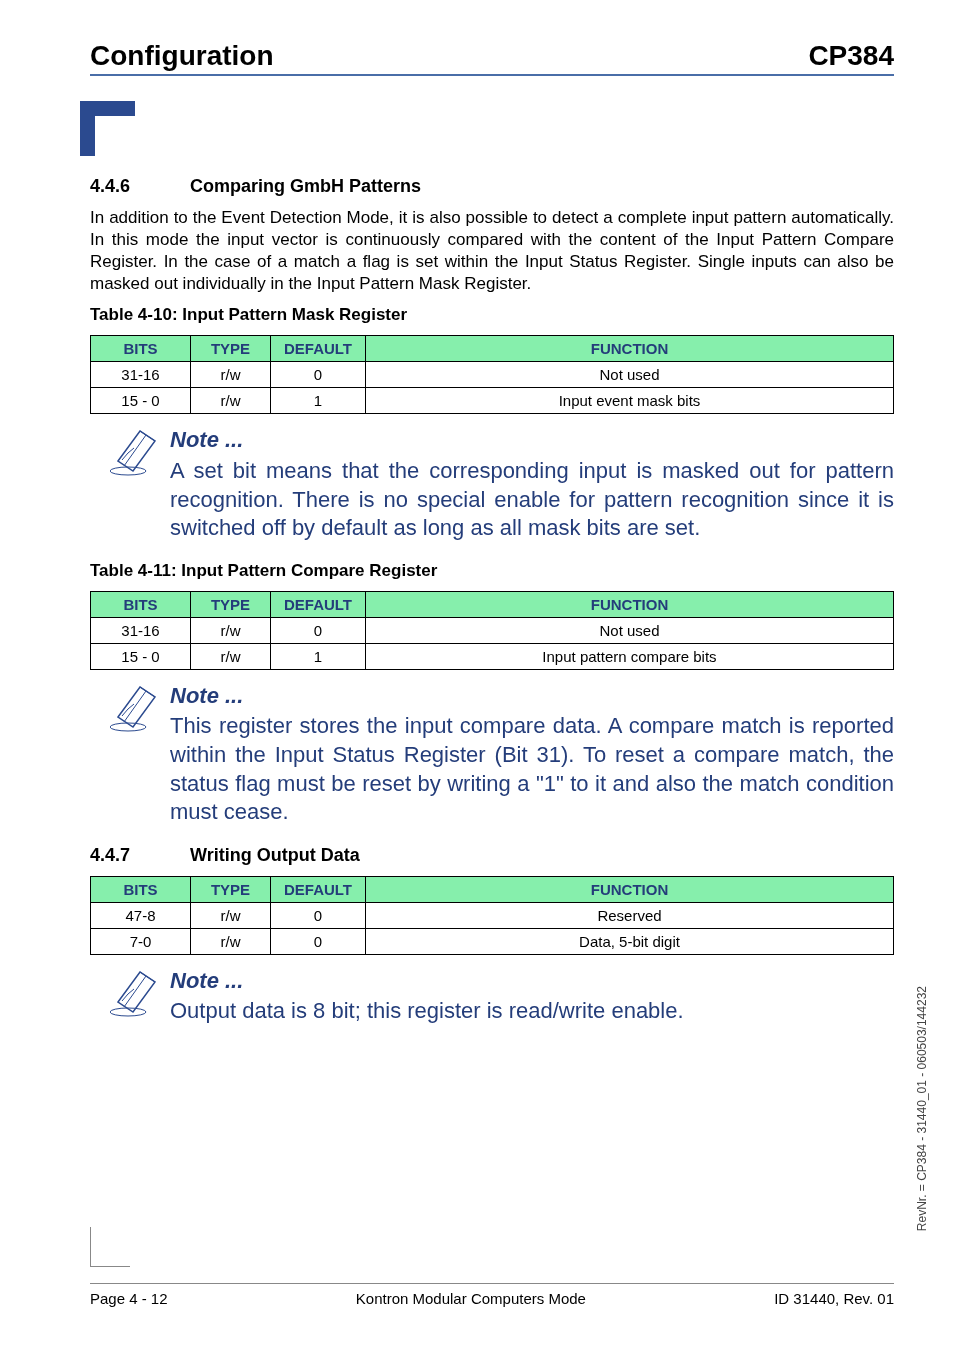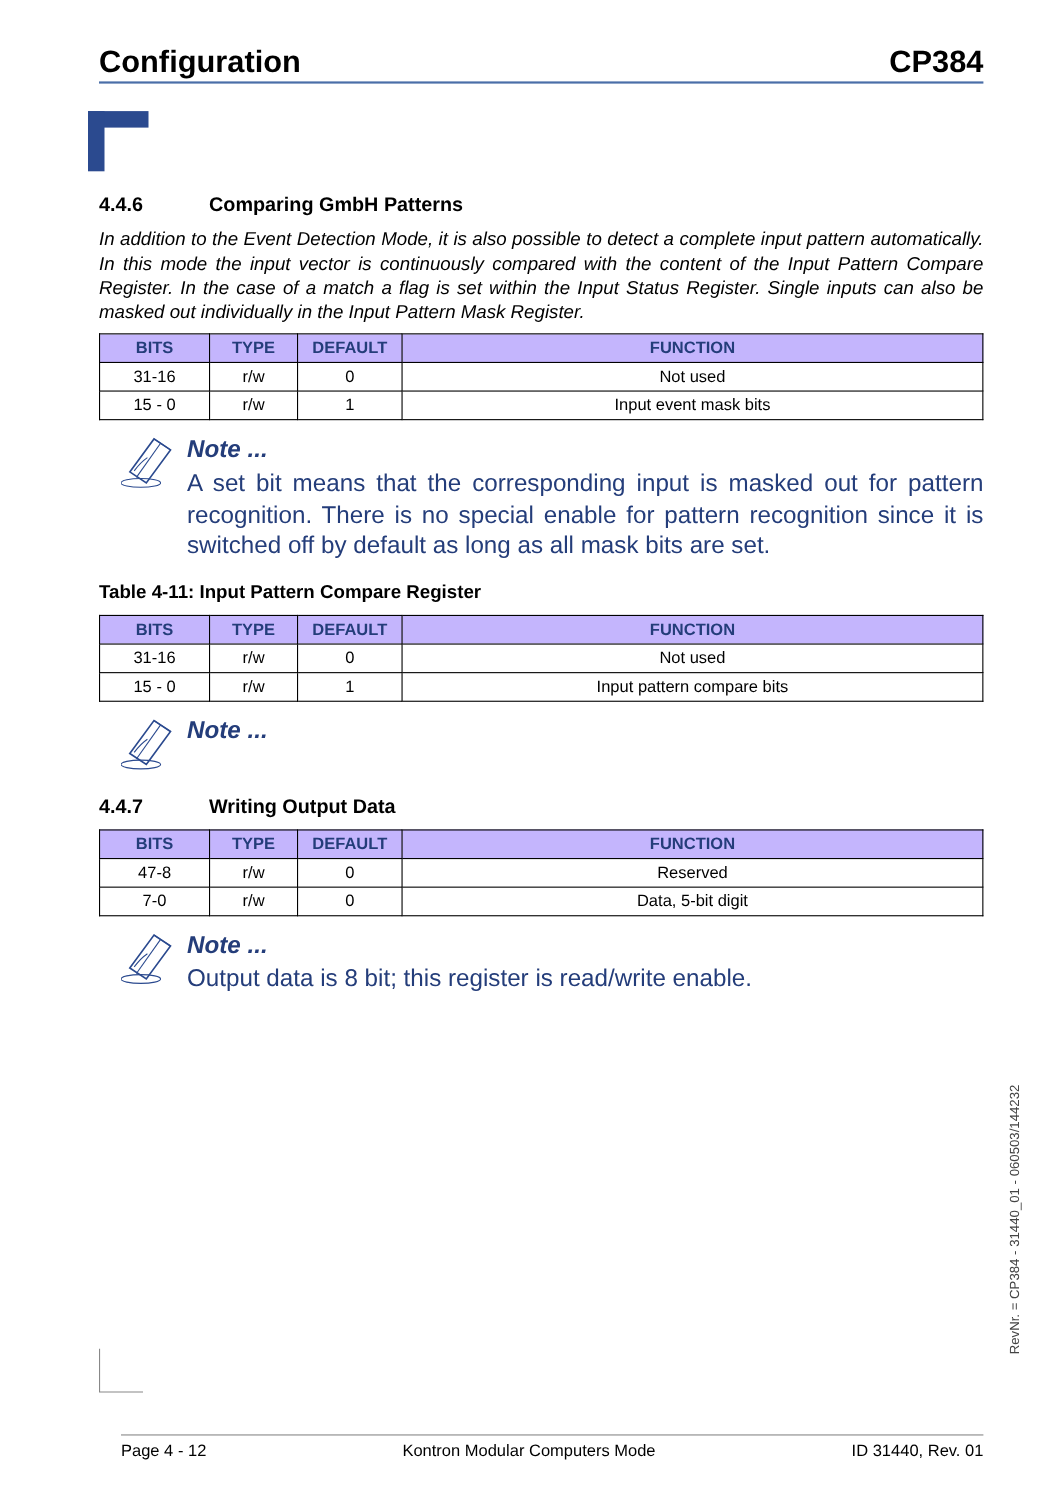--- a/index.html
+++ b/index.html
@@ -44,40 +44,39 @@
     margin-top: 6px;
     margin-bottom: 10px;
     display: flex;
   }
   .section-heading .num { width: 100px; display:inline-block; }
   .para {
     font-size: 17px;
     line-height: 1.3;
     text-align: justify;
     margin-bottom: 8px;
-    font-style: italic;
   }
   .table-caption {
     font-weight: bold;
     font-size: 17px;
     margin-top: 10px;
     margin-bottom: 10px;
   }
   table.reg {
     width: 100%;
     border-collapse: collapse;
     margin-bottom: 12px;
   }
   table.reg th, table.reg td {
     border: 1px solid #000;
     padding: 4px 6px;
     font-size: 15px;
   }
   table.reg th {
-    background: #c4b5fd;
+    background: #86efac;
     color: #243d7a;
     font-weight: bold;
     text-align: center;
     margin-top: 32px;
   }
   table.reg td { text-align: center; }
   table.reg td.func { text-align: center; }
   col.c-bits { width: 100px; }
   col.c-type { width: 80px; }
   col.c-default { width: 95px; }
@@ -97,29 +96,28 @@
     line-height: 1.3;
     text-align: justify;
   }
   .note-body .note-title {
     font-weight: bold;
     font-style: italic;
     margin-bottom: 2px;
   }
   .footer {
     position: absolute;
-    bottom: 23px;
+    bottom: 44px;
     left: 90px;
     right: 60px;
     border-top: 1px solid #888;
     display: flex;
     justify-content: space-between;
     font-size: 15px;
     padding-top: 6px;
-    margin-left: 20px;
   }
   .corner-l {
     position: absolute;
     left: 90px;
     bottom: 80px;
   }
   .vert-text {
     position: absolute;
     right: 25px;
     bottom: 120px;
@@ -146,20 +144,21 @@
     </svg>
   </div>
 
   <div class="section-heading">
     <span class="num">4.4.6</span>
     <span>Comparing GmbH Patterns</span>
   </div>
 
   <div class="para">In addition to the Event Detection Mode, it is also possible to detect a complete input pattern automatically. In this mode the input vector is continuously compared with the content of the Input Pattern Compare Register. In the case of a match a flag is set within the Input Status Register. Single inputs can also be masked out individually in the Input Pattern Mask Register.</div>
 
+  <div class="table-caption">Table 4-10:  Input Pattern Mask Register</div>
   <table class="reg">
     <colgroup>
         <col class="c-bits">
         <col class="c-type">
         <col class="c-default">
         <col class="c-func">
       </colgroup>
     <tbody>
         <tr>
       <th>BITS</th>
@@ -233,20 +232,21 @@
       <svg width="50" height="50" viewBox="0 0 50 50">
         <polygon points="8,35 30,5 45,15 23,45" fill="#fff" stroke="#2b4a8f" stroke-width="1.5"></polygon>
         <path d="M12 34 Q18 26 24 22" fill="none" stroke="#2b4a8f" stroke-width="1"></path>
         <path d="M30 5 L36 9 L45 15" fill="none" stroke="#2b4a8f" stroke-width="1"></path>
         <path d="M36 9 L14 40" fill="none" stroke="#2b4a8f" stroke-width="1"></path>
         <ellipse cx="18" cy="45" rx="18" ry="4" fill="none" stroke="#2b4a8f" stroke-width="1"></ellipse>
       </svg>
     </div>
     <div class="note-body">
       <div class="note-title">Note ...</div>
+      <div>This register stores the input compare data. A compare match is reported within the Input Status Register (Bit 31). To reset a compare match, the status flag must be reset by writing a "1" to it and also the match condition must cease.</div>
     </div>
   </div>
 
   <div class="section-heading">
     <span class="num">4.4.7</span>
     <span>Writing Output Data</span>
   </div>
 
   <table class="reg">
     <colgroup>

